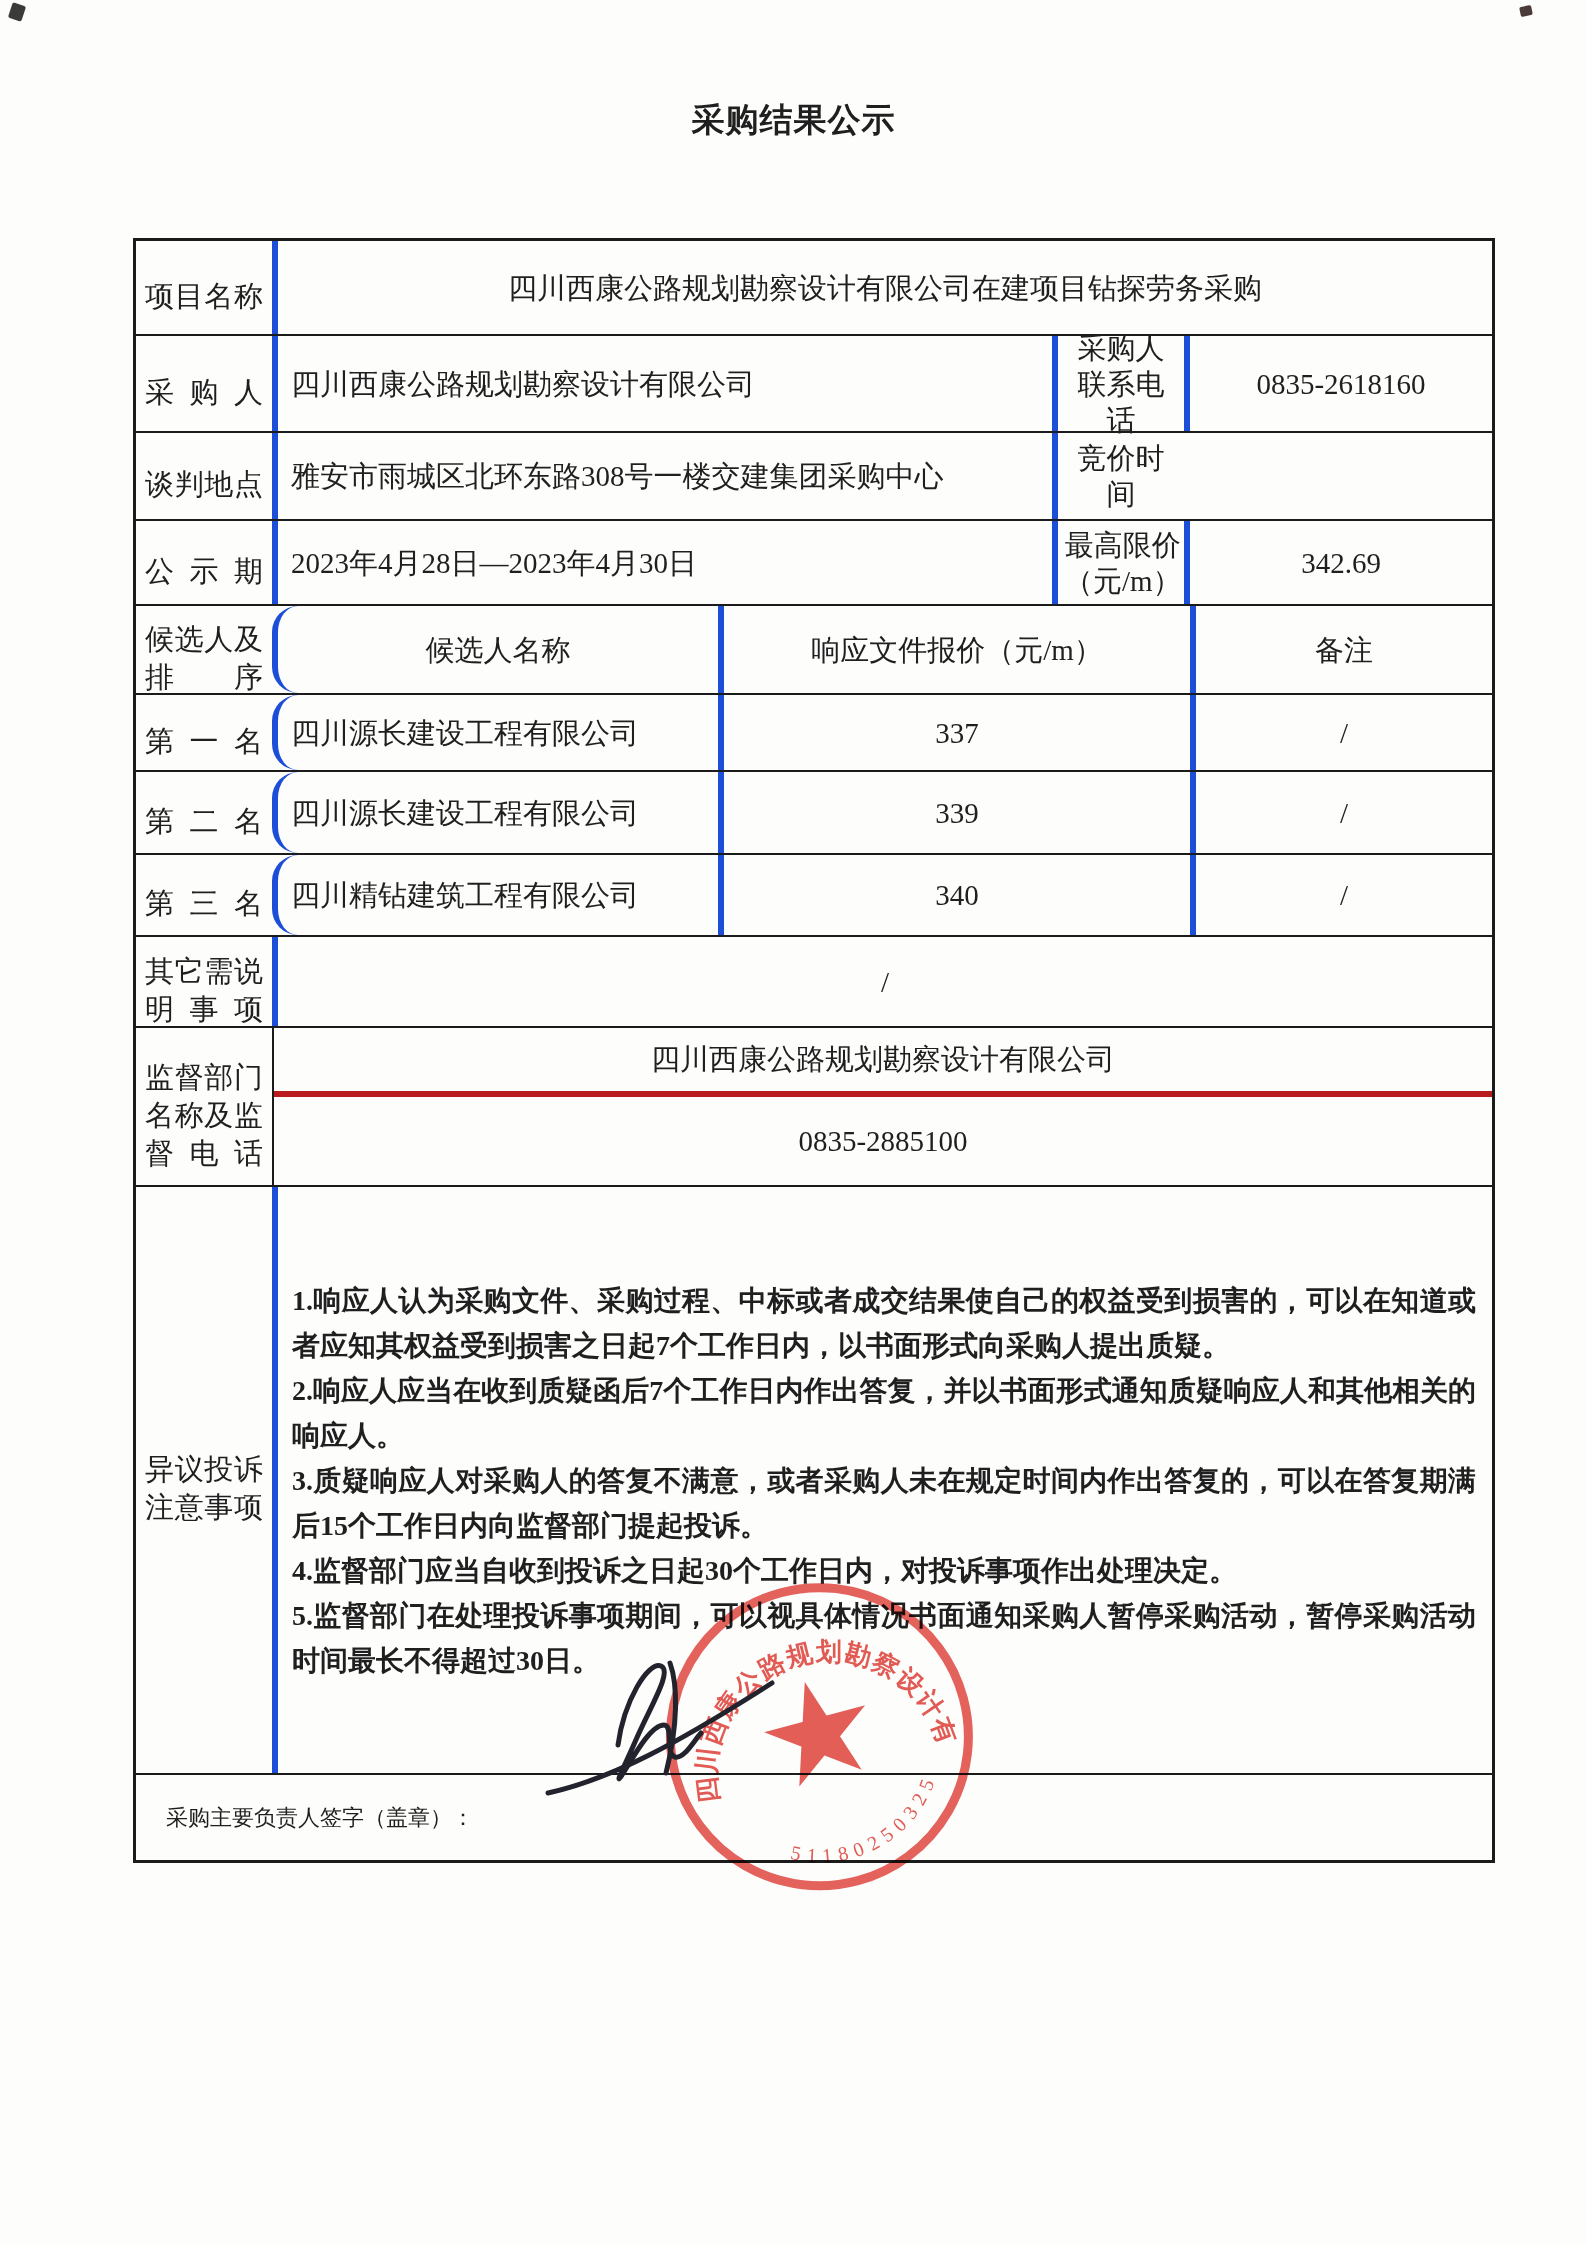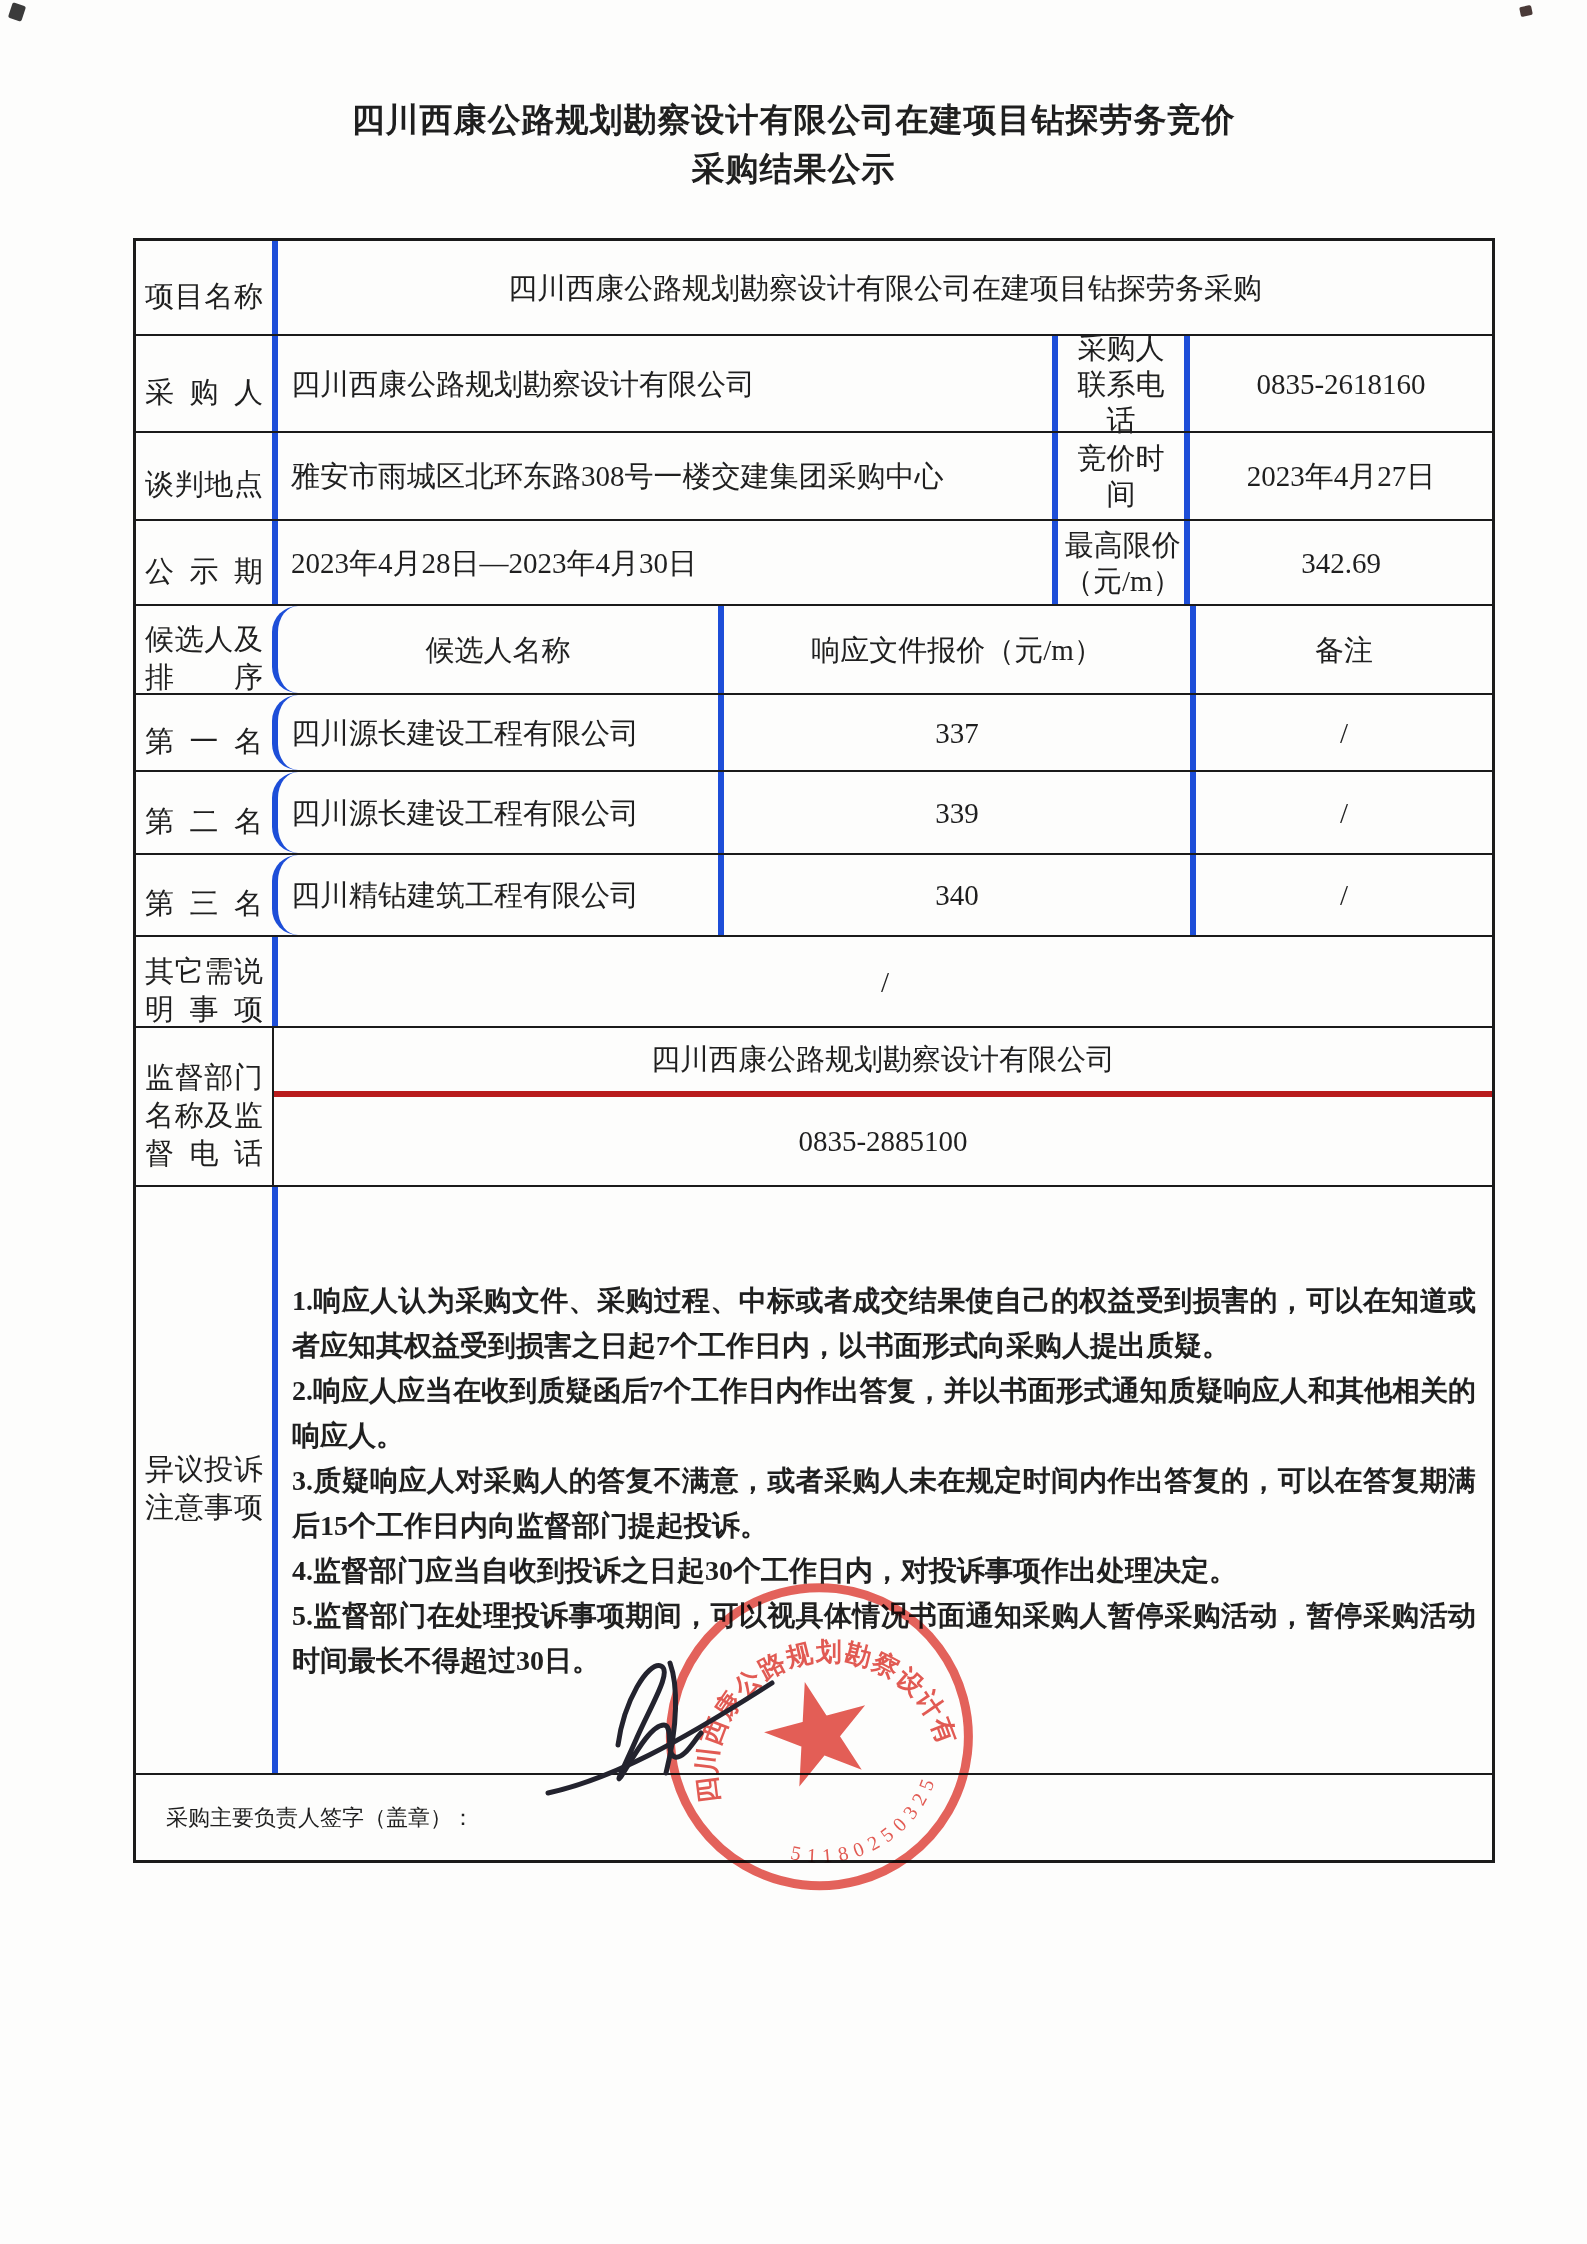--- a/index.html
+++ b/index.html
@@ -61,21 +61,20 @@
 </style>
 </head>
 <body>
 
 <div class="page">
 
   <div class="artifact a1"></div>
   <div class="artifact a2"></div>
 
   <div class="title">
-    <div>四川西康公路规划勘察设计有限公司在建项目钻探劳务竞价</div>
     <div>采购结果公示</div>
   </div>
 
   <div class="tbl">
 
     <div class="trow" style="height:93px">
       <div class="cell lab">
           <span class="t">项目名称</span>
         </div>
       <div class="cell ctr grow">
@@ -100,23 +99,20 @@
 
     <div class="trow" style="height:86px">
       <div class="cell lab">
           <span class="t">谈判地点</span>
         </div>
       <div class="cell lft w-val">
           <span class="t">雅安市雨城区北环东路308号一楼交建集团采购中心</span>
         </div>
       <div class="cell ctr w-lab2">
           <span class="t">竞价时间</span>
-        </div>
-      <div class="cell ctr grow">
-          <span class="t">2023年4月27日</span>
         </div>
     </div>
 
     <div class="trow" style="height:83px">
       <div class="cell lab">
           <span class="t">公示期</span>
         </div>
       <div class="cell lft w-val">
           <span class="t">2023年4月28日—2023年4月30日</span>
         </div>

